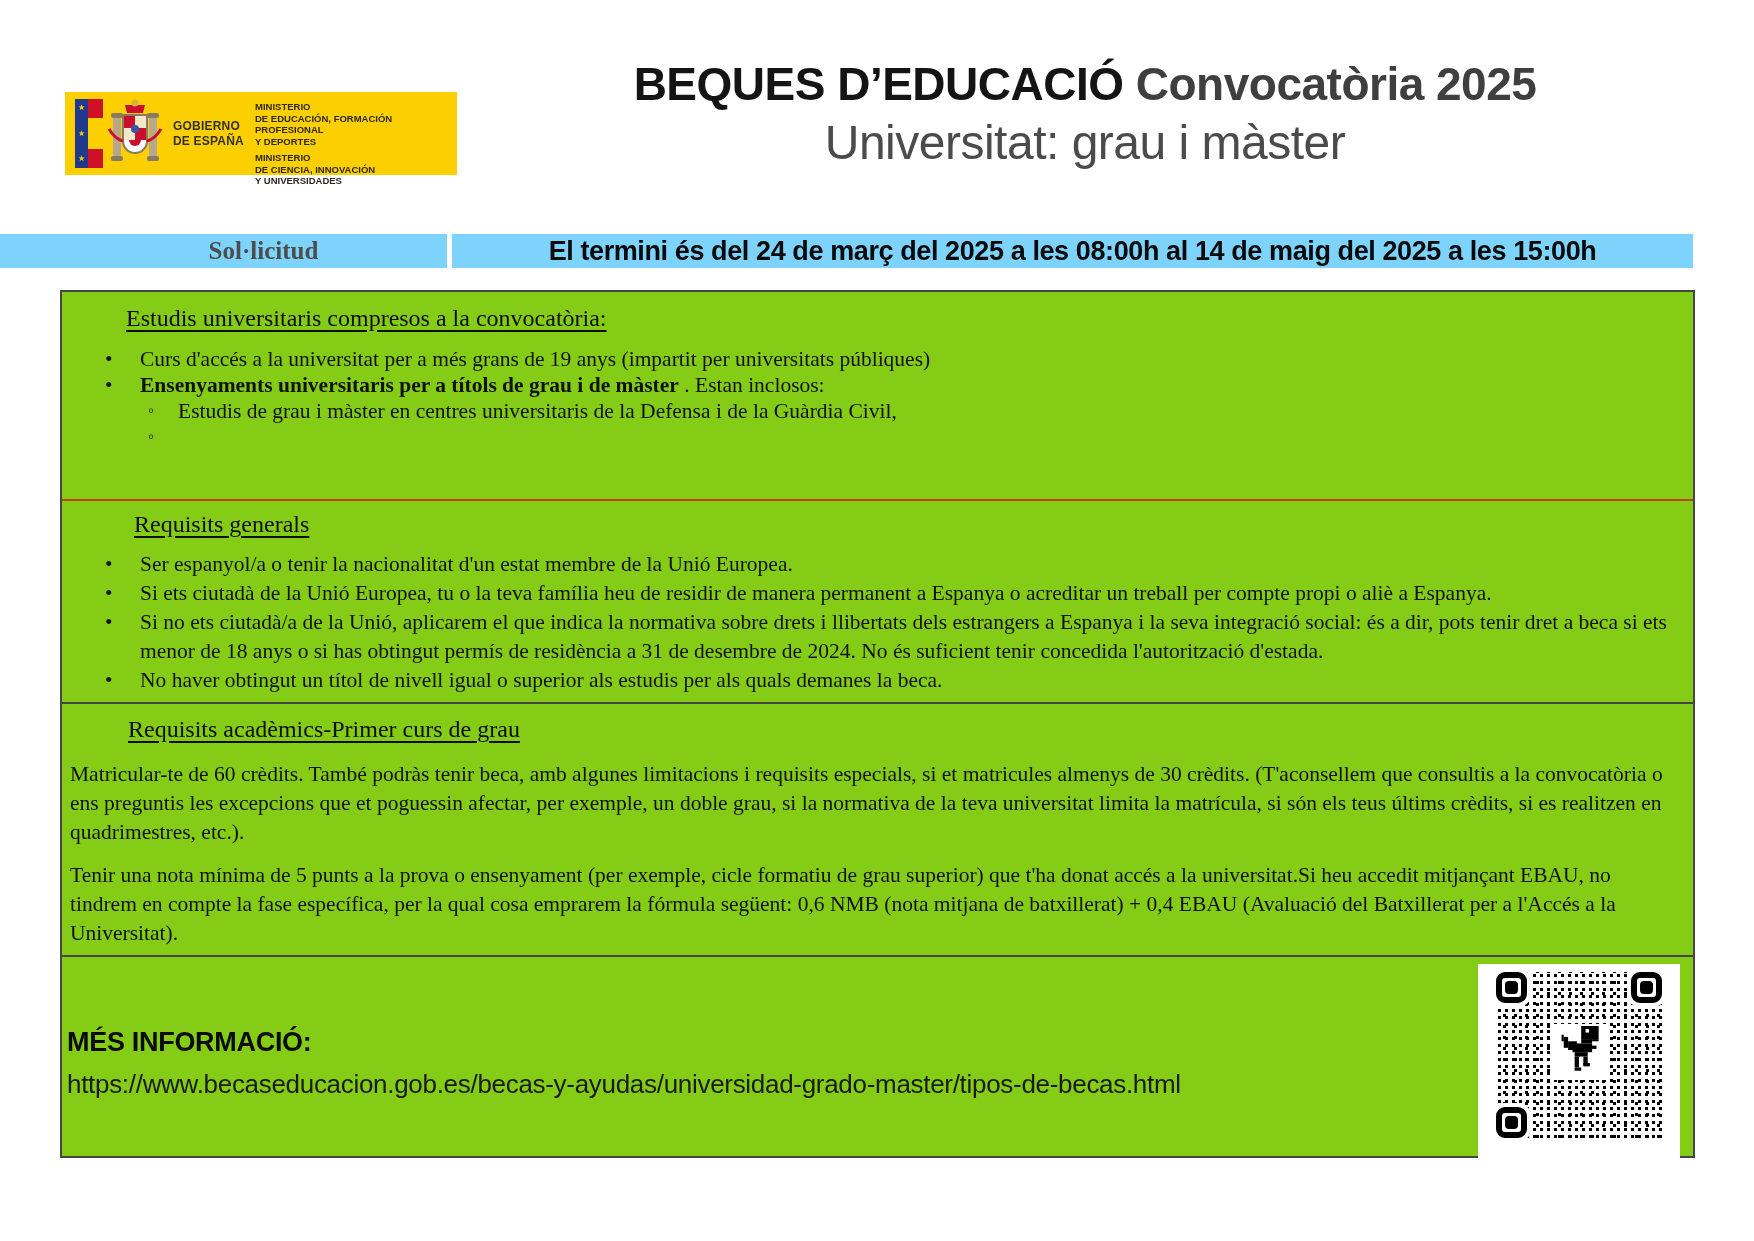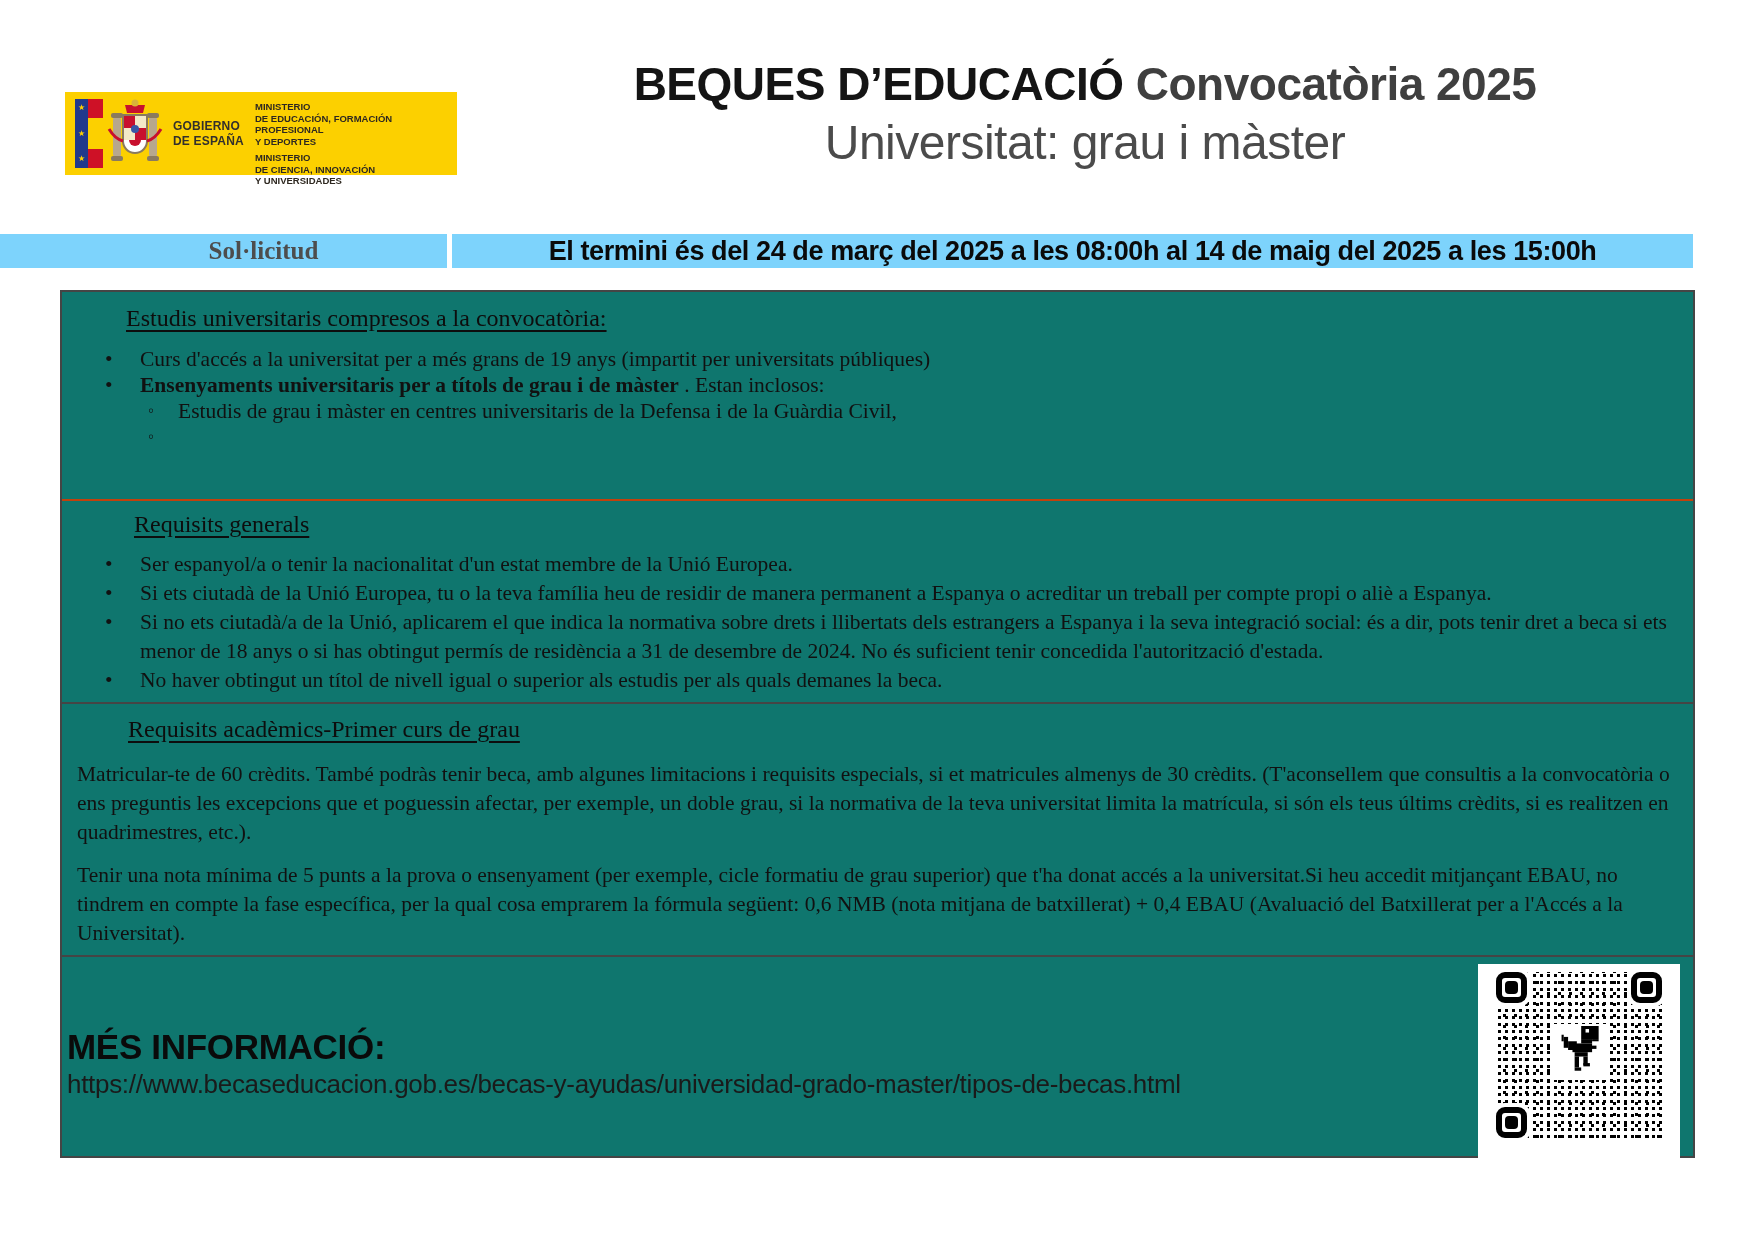--- a/index.html
+++ b/index.html
@@ -26,41 +26,41 @@
   .title-line1 .t-main{color:#141414;}
   .title-line1 .t-accent{color:#3f3f3f;}
   .title-line2{font-size:48px;font-weight:normal;color:#4b4b4b;line-height:50px;margin-top:8px;}
   
   .bar-cell{position:absolute;top:234px;height:34px;background:#7dd3fc;display:flex;align-items:center;justify-content:center;}
   .bar-label-cell{left:0;width:447px;padding-left:80px;box-sizing:border-box;}
   .bar-label{font-family:"Liberation Serif",serif;font-weight:bold;font-size:25px;color:#4d4d4d;}
   .bar-text-cell{left:452px;width:1241px;}
   .bar-text{font-family:"Liberation Sans",sans-serif;font-weight:bold;font-size:27px;letter-spacing:-0.4px;color:#0a0a0a;white-space:nowrap;}
   
-  .main-box{position:absolute;left:60px;top:290px;width:1635px;height:868px;border:2px solid #454545;box-sizing:border-box;background:#0f766e;}
+  .main-box{position:absolute;left:60px;top:290px;width:1635px;height:868px;border:2px solid #454545;box-sizing:border-box;background:#84cc16;}
   .section{box-sizing:border-box;overflow:hidden;}
   .sec1{height:207px;}
   .sec2{height:203px;border-top:2px solid #c2410c;}
   .sec3{height:253px;border-top:2px solid #454545;}
   .sec4{height:203px;border-top:2px solid #454545;position:relative;}
   .sec-heading{font-size:24px;font-weight:normal;color:#0d0d0d;text-decoration:underline;text-underline-offset:4px;margin:0;}
   .sec1 .sec-heading{padding:13px 0 0 64px;}
   .sec2 .sec-heading{padding:10px 0 0 72px;}
   .sec3 .sec-heading{padding:12px 0 0 66px;}
   .list{margin-top:14px;font-size:21.5px;}
   .sec1 .list{line-height:26px;}
   .sec2 .list{line-height:29px;margin-top:12px;}
   .bullet{position:relative;padding-left:78px;padding-right:14px;}
   .bullet .marker{position:absolute;left:43px;top:0;}
   .bullet.sub{padding-left:116px;}
   .bullet.sub .marker{left:86px;font-size:17px;}
-  .para{font-size:21.5px;line-height:29px;margin:0;padding:0 12px 0 15px;}
+  .para{font-size:21.5px;line-height:29px;margin:0;padding:0 12px 0 8px;}
   .sec3 .para1{margin-top:17px;}
   .sec3 .para2{margin-top:14px;}
-  .info-label{font-family:"Liberation Sans",sans-serif;font-weight:bold;font-size:35px;color:#0a0a0a;
+  .info-label{font-family:"Liberation Sans",sans-serif;font-weight:bold;font-size:27px;color:#0a0a0a;
     position:absolute;left:5px;top:70px;letter-spacing:-0.3px;}
   .info-url{font-family:"Liberation Sans",sans-serif;font-size:26px;color:#1a1a1a;
     position:absolute;left:5px;top:112px;letter-spacing:-0.3px;}
   
   .qr-panel{position:absolute;left:1478px;top:964px;width:202px;height:202px;background:#fff;z-index:5;}
   .qr-dots{position:absolute;left:18px;top:8px;width:166px;height:166px;
     background-image:
       radial-gradient(circle,#000 1.7px,transparent 1.9px),
       radial-gradient(circle,#000 1.7px,transparent 1.9px);
     background-size:7px 7px,11px 11px;background-position:0 0,3px 5px;}

